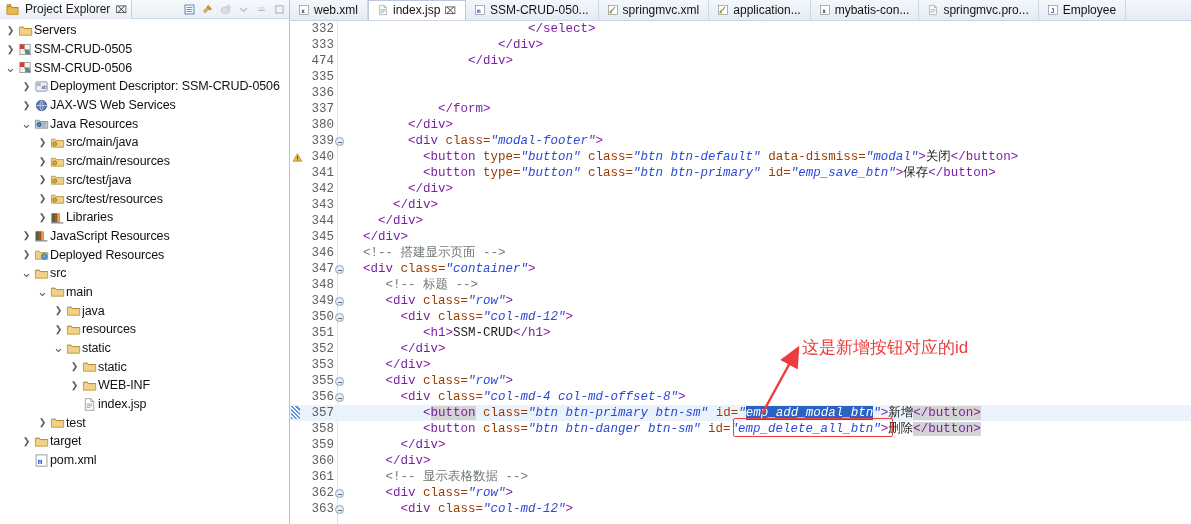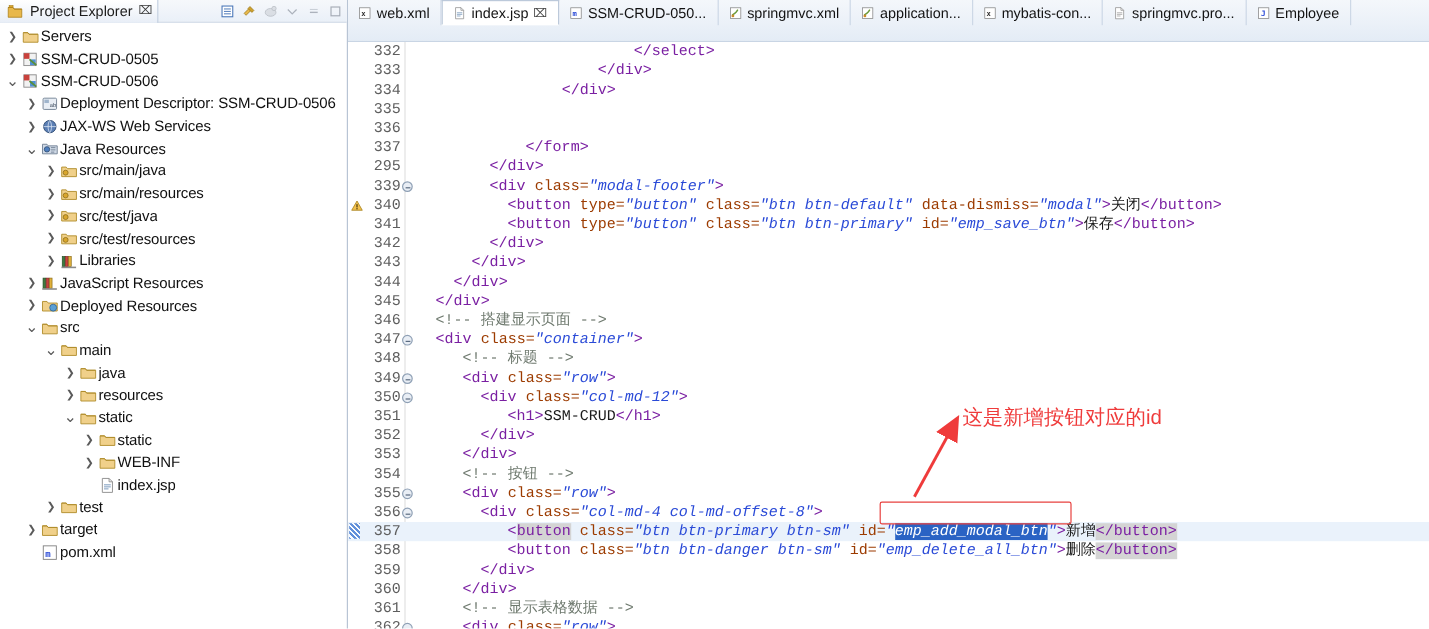--- a/index.html
+++ b/index.html
@@ -107,25 +107,25 @@
   
   #editor {
     position: absolute;
     left: 290px; top: 0;
     width: 901px; height: 524px;
     background: #ffffff;
     overflow: hidden;
   }
   #tabbar {
     position: relative;
-    height: 35px;
+    height: 21px;
     background: linear-gradient(to bottom,#f4f7fb 0%, #e4ecf6 100%);
     border-bottom: 1px solid #c9d5e4;
     display: flex;
-    align-items: flex-start;
+    align-items: center;
     overflow: hidden;
   }
   .etab {
     display: flex;
     align-items: center;
     gap: 4px;
     padding: 0 9px 0 8px;
     height: 21px;
     border-right: 1px solid #cdd8e6;
     font-size: 12px;
@@ -637,45 +637,44 @@
             </svg>
           </span>
           <span class="elabel">Employee</span>
         </div>
       </div>
     <div id="code">
       <div id="gutter-bg"></div>
       <div id="lines">
           <div class="cline"><span class="lnum">332</span><span class="ctext"><span class="pn">                        </span><span class="tg">&lt;/select&gt;</span></span></div>
           <div class="cline"><span class="lnum">333</span><span class="ctext"><span class="pn">                    </span><span class="tg">&lt;/div&gt;</span></span></div>
-          <div class="cline"><span class="lnum">334</span><span class="ctext"><span class="pn">                </span><span class="tg">&lt;/div&gt;</span></span></div>
+          <div class="cline"><span class="lnum">474</span><span class="ctext"><span class="pn">                </span><span class="tg">&lt;/div&gt;</span></span></div>
           <div class="cline"><span class="lnum">335</span><span class="ctext"></span></div>
           <div class="cline"><span class="lnum">336</span><span class="ctext"></span></div>
           <div class="cline"><span class="lnum">337</span><span class="ctext"><span class="pn">            </span><span class="tg">&lt;/form&gt;</span></span></div>
-          <div class="cline"><span class="lnum">295</span><span class="ctext"><span class="pn">        </span><span class="tg">&lt;/div&gt;</span></span></div>
+          <div class="cline"><span class="lnum">380</span><span class="ctext"><span class="pn">        </span><span class="tg">&lt;/div&gt;</span></span></div>
           <div class="cline"><span class="lnum">339</span><span class="fold"></span><span class="ctext"><span class="pn">        </span><span class="tg">&lt;div </span><span class="at">class=</span><span class="av">"modal-footer"</span><span class="tg">&gt;</span></span></div>
           <div class="cline"><span class="marker-warn"><svg width="11" height="11" viewBox="0 0 16 16">
                 <path d="M8 2.2L14.4 13.4H1.6z" fill="#f2c14e" stroke="#a8821c" stroke-width="1"></path>
                 <rect x="7.2" y="6" width="1.6" height="4" fill="#5a4510"></rect>
                 <rect x="7.2" y="10.8" width="1.6" height="1.5" fill="#5a4510"></rect>
               </svg></span><span class="lnum">340</span><span class="ctext"><span class="pn">          </span><span class="tg">&lt;button </span><span class="at">type=</span><span class="av">"button"</span><span class="pn"> </span><span class="at">class=</span><span class="av">"btn btn-default"</span><span class="pn"> </span><span class="at">data-dismiss=</span><span class="av">"modal"</span><span class="tg">&gt;</span><span class="pn">关闭</span><span class="tg">&lt;/button&gt;</span></span></div>
           <div class="cline"><span class="lnum">341</span><span class="ctext"><span class="pn">          </span><span class="tg">&lt;button </span><span class="at">type=</span><span class="av">"button"</span><span class="pn"> </span><span class="at">class=</span><span class="av">"btn btn-primary"</span><span class="pn"> </span><span class="at">id=</span><span class="av">"emp_save_btn"</span><span class="tg">&gt;</span><span class="pn">保存</span><span class="tg">&lt;/button&gt;</span></span></div>
           <div class="cline"><span class="lnum">342</span><span class="ctext"><span class="pn">        </span><span class="tg">&lt;/div&gt;</span></span></div>
           <div class="cline"><span class="lnum">343</span><span class="ctext"><span class="pn">      </span><span class="tg">&lt;/div&gt;</span></span></div>
           <div class="cline"><span class="lnum">344</span><span class="ctext"><span class="pn">    </span><span class="tg">&lt;/div&gt;</span></span></div>
           <div class="cline"><span class="lnum">345</span><span class="ctext"><span class="pn">  </span><span class="tg">&lt;/div&gt;</span></span></div>
           <div class="cline"><span class="lnum">346</span><span class="ctext"><span class="pn">  </span><span class="cm">&lt;!-- 搭建显示页面 --&gt;</span></span></div>
           <div class="cline"><span class="lnum">347</span><span class="fold"></span><span class="ctext"><span class="pn">  </span><span class="tg">&lt;div </span><span class="at">class=</span><span class="av">"container"</span><span class="tg">&gt;</span></span></div>
           <div class="cline"><span class="lnum">348</span><span class="ctext"><span class="pn">     </span><span class="cm">&lt;!-- 标题 --&gt;</span></span></div>
           <div class="cline"><span class="lnum">349</span><span class="fold"></span><span class="ctext"><span class="pn">     </span><span class="tg">&lt;div </span><span class="at">class=</span><span class="av">"row"</span><span class="tg">&gt;</span></span></div>
           <div class="cline"><span class="lnum">350</span><span class="fold"></span><span class="ctext"><span class="pn">       </span><span class="tg">&lt;div </span><span class="at">class=</span><span class="av">"col-md-12"</span><span class="tg">&gt;</span></span></div>
           <div class="cline"><span class="lnum">351</span><span class="ctext"><span class="pn">          </span><span class="tg">&lt;h1&gt;</span><span class="pn">SSM-CRUD</span><span class="tg">&lt;/h1&gt;</span></span></div>
           <div class="cline"><span class="lnum">352</span><span class="ctext"><span class="pn">       </span><span class="tg">&lt;/div&gt;</span></span></div>
           <div class="cline"><span class="lnum">353</span><span class="ctext"><span class="pn">     </span><span class="tg">&lt;/div&gt;</span></span></div>
-          <div class="cline"><span class="lnum">354</span><span class="ctext"><span class="pn">     </span><span class="cm">&lt;!-- 按钮 --&gt;</span></span></div>
           <div class="cline"><span class="lnum">355</span><span class="fold"></span><span class="ctext"><span class="pn">     </span><span class="tg">&lt;div </span><span class="at">class=</span><span class="av">"row"</span><span class="tg">&gt;</span></span></div>
           <div class="cline"><span class="lnum">356</span><span class="fold"></span><span class="ctext"><span class="pn">       </span><span class="tg">&lt;div </span><span class="at">class=</span><span class="av">"col-md-4 col-md-offset-8"</span><span class="tg">&gt;</span></span></div>
           <div class="cline current"><span class="marker-sel"></span><span class="lnum">357</span><span class="ctext"><span class="pn">          </span><span class="tg">&lt;</span><span class="tg occ">button</span><span class="pn"> </span><span class="at">class=</span><span class="av">"btn btn-primary btn-sm"</span><span class="pn"> </span><span class="at">id=</span><span class="av">"</span><span class="av sel">emp_add_modal_btn</span><span class="av">"</span><span class="tg">&gt;</span><span class="pn">新增</span><span class="tg occ">&lt;/button&gt;</span></span></div>
           <div class="cline"><span class="lnum">358</span><span class="ctext"><span class="pn">          </span><span class="tg">&lt;button </span><span class="at">class=</span><span class="av">"btn btn-danger btn-sm"</span><span class="pn"> </span><span class="at">id=</span><span class="av">"emp_delete_all_btn"</span><span class="tg">&gt;</span><span class="pn">删除</span><span class="tg occ">&lt;/button&gt;</span></span></div>
           <div class="cline"><span class="lnum">359</span><span class="ctext"><span class="pn">       </span><span class="tg">&lt;/div&gt;</span></span></div>
           <div class="cline"><span class="lnum">360</span><span class="ctext"><span class="pn">     </span><span class="tg">&lt;/div&gt;</span></span></div>
           <div class="cline"><span class="lnum">361</span><span class="ctext"><span class="pn">     </span><span class="cm">&lt;!-- 显示表格数据 --&gt;</span></span></div>
           <div class="cline"><span class="lnum">362</span><span class="fold"></span><span class="ctext"><span class="pn">     </span><span class="tg">&lt;div </span><span class="at">class=</span><span class="av">"row"</span><span class="tg">&gt;</span></span></div>
           <div class="cline"><span class="lnum">363</span><span class="fold"></span><span class="ctext"><span class="pn">       </span><span class="tg">&lt;div </span><span class="at">class=</span><span class="av">"col-md-12"</span><span class="tg">&gt;</span></span></div>
         </div>

